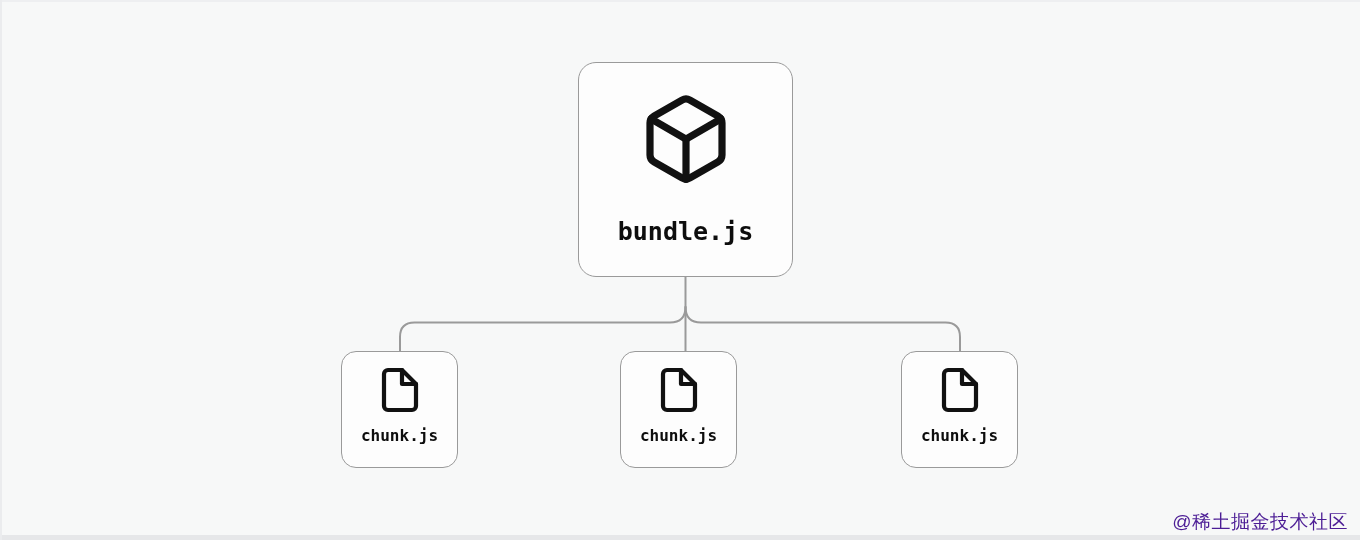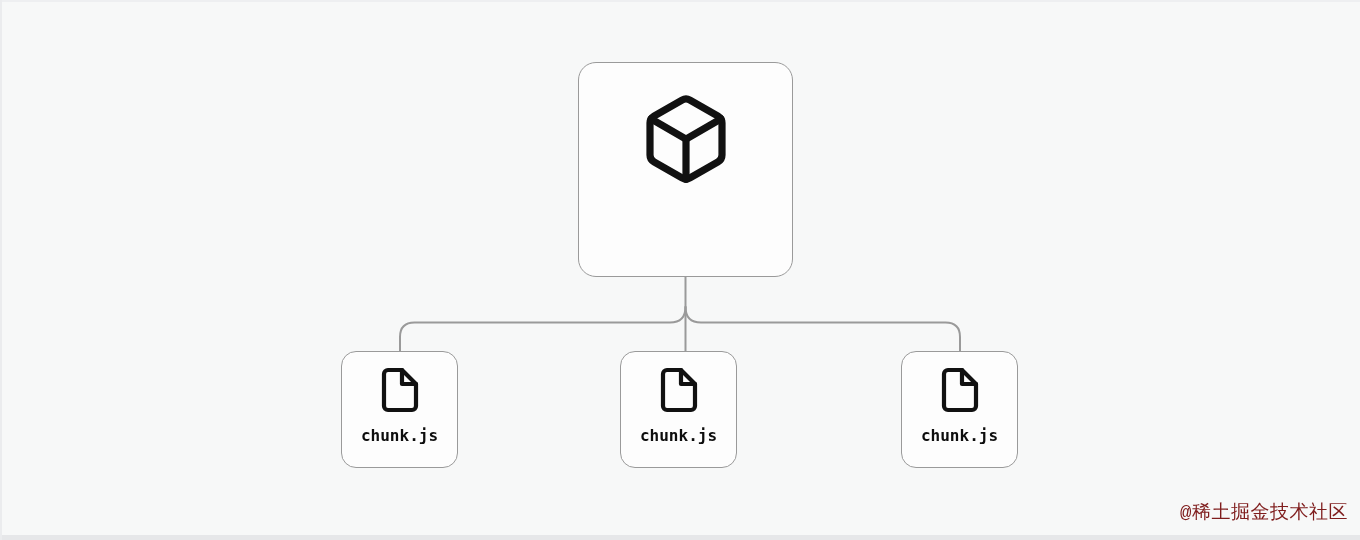--- a/index.html
+++ b/index.html
@@ -59,44 +59,45 @@
     font-weight: 700;
     color: #0d0d0d;
     white-space: nowrap;
   }
   .label-lg { font-size: 25px; margin-top: 30px; }
   .label-sm { font-size: 16px; margin-top: 12px; }
 
   .watermark {
     position: absolute;
     right: 12px;
-    bottom: 15px;
-    font-family: Liberation Mono, monospace;
+    bottom: 5px;
+    font-family: Liberation Sans, sans-serif;
     font-size: 19px;
-    color: #7f1d1d;
+    color: #4c1d95;
     letter-spacing: 0.5px;
   }
 </style>
 </head>
 <body>
 
 <div class="canvas">
 
   <svg class="connectors" viewBox="0 0 1360 540" aria-hidden="true">
     <path d="M685.5 277 L685.5 361"></path>
     <path d="M685.5 307 Q685.5 322.5 670 322.5 L414.5 322.5 Q400 322.5 400 337 L400 361"></path>
     <path d="M685.5 307 Q685.5 322.5 701 322.5 L945.5 322.5 Q960 322.5 960 337 L960 361"></path>
   </svg>
 
   <div class="node node-bundle">
     <svg class="node-icon icon-cube" viewBox="0 0 24 24" fill="none" stroke="currentColor" stroke-width="1.8" stroke-linecap="round" stroke-linejoin="round">
       <path d="M21 16V8a2 2 0 0 0-1-1.73l-7-4a2 2 0 0 0-2 0l-7 4A2 2 0 0 0 3 8v8a2 2 0 0 0 1 1.73l7 4a2 2 0 0 0 2 0l7-4A2 2 0 0 0 21 16z"></path>
       <polyline points="3.27 6.96 12 12.01 20.73 6.96"></polyline>
       <line x1="12" y1="22.08" x2="12" y2="12"></line>
     </svg>
+    <div class="node-label label-lg">bundle.js</div>
   </div>
 
   <div class="node node-chunk pos-1">
     <svg class="node-icon icon-file" viewBox="0 0 24 24" fill="none" stroke="currentColor" stroke-width="2.1" stroke-linecap="round" stroke-linejoin="round">
       <path d="M13 2H6a2 2 0 0 0-2 2v16a2 2 0 0 0 2 2h12a2 2 0 0 0 2-2V9z"></path>
       <polyline points="13 2 13 9 20 9"></polyline>
     </svg>
     <div class="node-label label-sm">chunk.js</div>
   </div>
 

